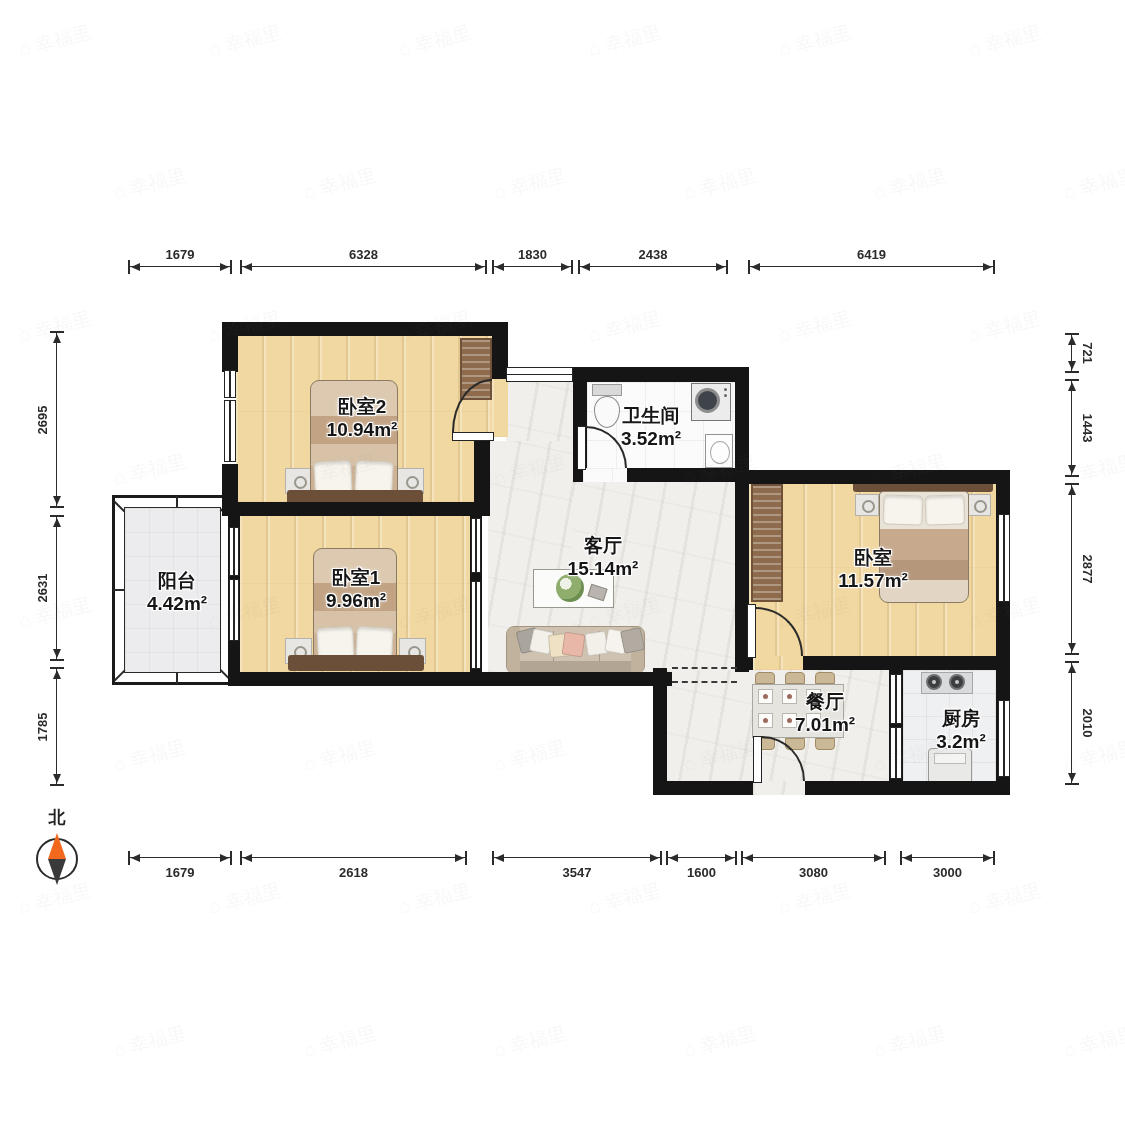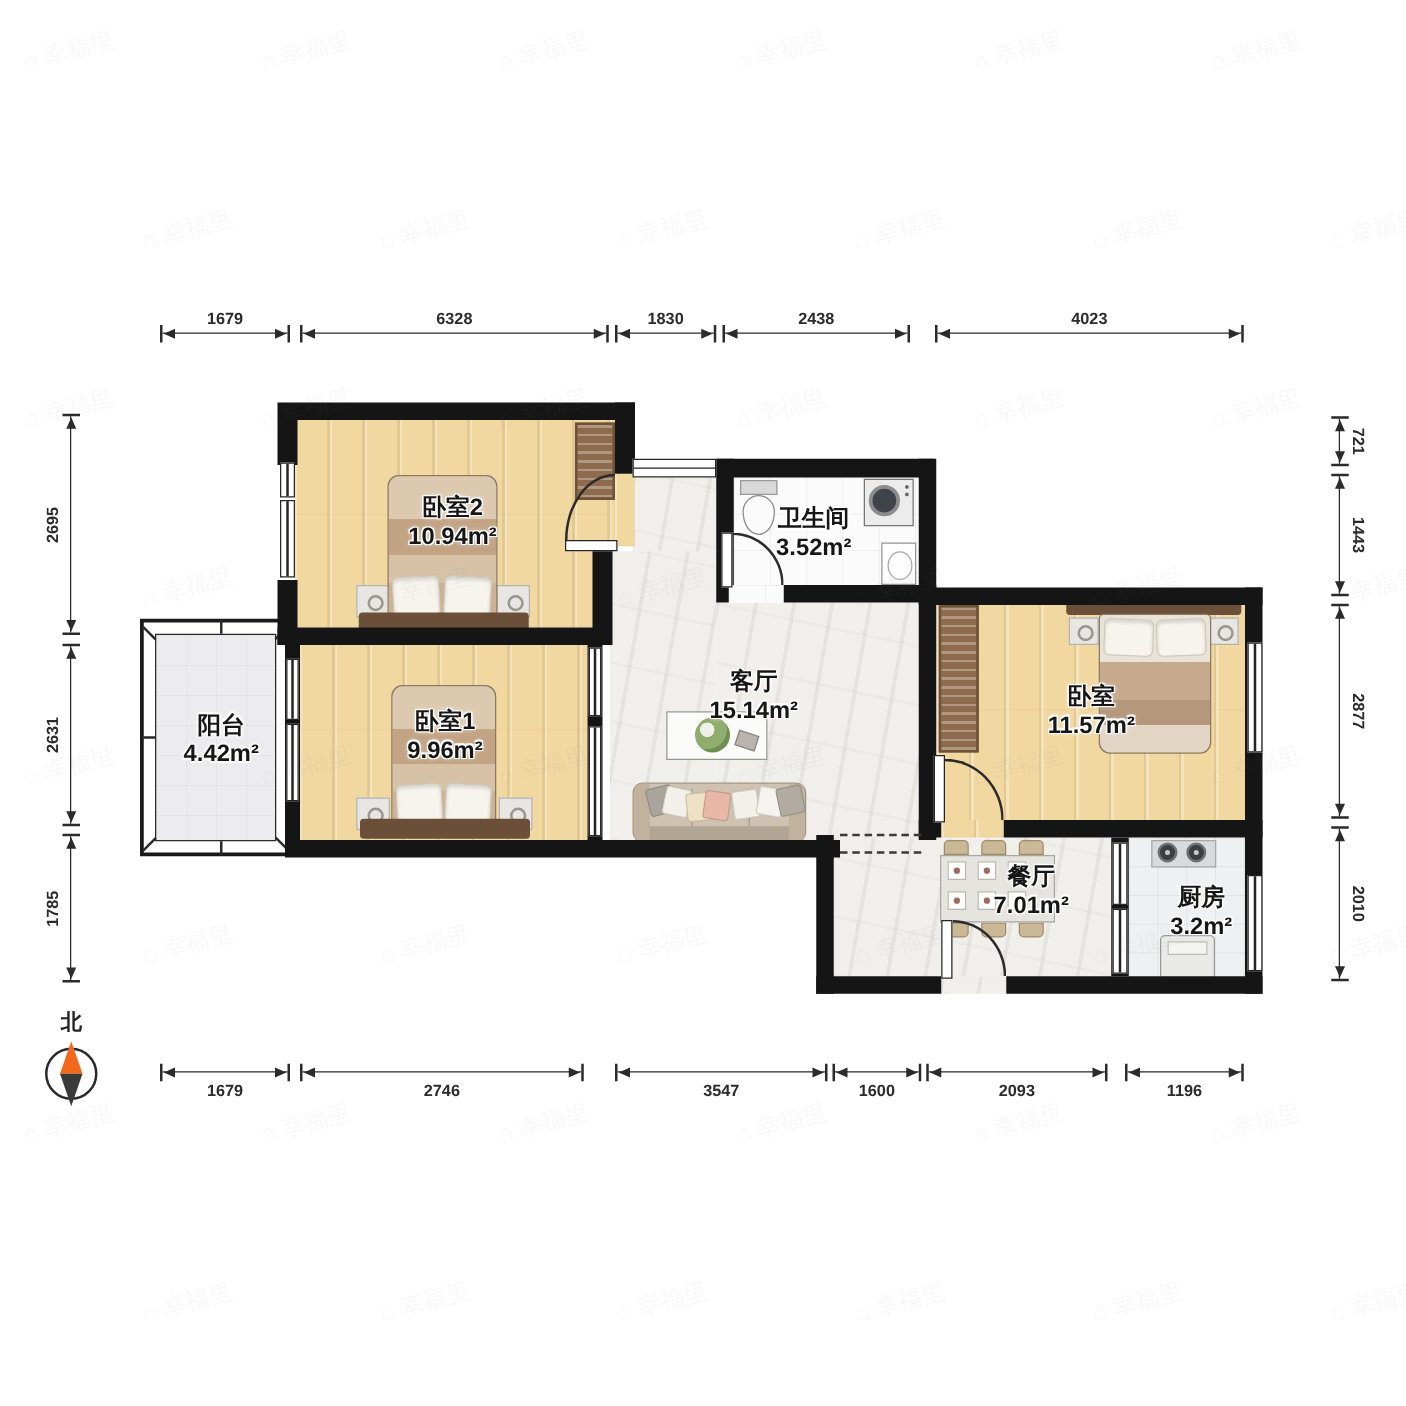--- a/index.html
+++ b/index.html
@@ -338,37 +338,37 @@
           <div class="a s"></div>
           <div class="a e"></div>
           <div class="l">2438</div>
         </div>
         <div class="dim dimh dim-top" style="left: 748px; width: 247px; top: 267px;">
           <div class="line"></div>
           <div class="t s"></div>
           <div class="t e"></div>
           <div class="a s"></div>
           <div class="a e"></div>
-          <div class="l">4023</div>
+          <div class="l">6419</div>
         </div>
         <div class="dim dimh dim-bottom" style="left: 128px; width: 104px; top: 858px;">
           <div class="line"></div>
           <div class="t s"></div>
           <div class="t e"></div>
           <div class="a s"></div>
           <div class="a e"></div>
           <div class="l">1679</div>
         </div>
         <div class="dim dimh dim-bottom" style="left: 240px; width: 227px; top: 858px;">
           <div class="line"></div>
           <div class="t s"></div>
           <div class="t e"></div>
           <div class="a s"></div>
           <div class="a e"></div>
-          <div class="l">2746</div>
+          <div class="l">2618</div>
         </div>
         <div class="dim dimh dim-bottom" style="left: 492px; width: 170px; top: 858px;">
           <div class="line"></div>
           <div class="t s"></div>
           <div class="t e"></div>
           <div class="a s"></div>
           <div class="a e"></div>
           <div class="l">3547</div>
         </div>
         <div class="dim dimh dim-bottom" style="left: 666px; width: 71px; top: 858px;">
@@ -378,29 +378,29 @@
           <div class="a s"></div>
           <div class="a e"></div>
           <div class="l">1600</div>
         </div>
         <div class="dim dimh dim-bottom" style="left: 741px; width: 145px; top: 858px;">
           <div class="line"></div>
           <div class="t s"></div>
           <div class="t e"></div>
           <div class="a s"></div>
           <div class="a e"></div>
-          <div class="l">2093</div>
+          <div class="l">3080</div>
         </div>
         <div class="dim dimh dim-bottom" style="left: 900px; width: 95px; top: 858px;">
           <div class="line"></div>
           <div class="t s"></div>
           <div class="t e"></div>
           <div class="a s"></div>
           <div class="a e"></div>
-          <div class="l">1196</div>
+          <div class="l">3000</div>
         </div>
         <div class="dim dimv dim-left" style="top: 331px; height: 177px; left: 57px;">
           <div class="line"></div>
           <div class="t s"></div>
           <div class="t e"></div>
           <div class="a s"></div>
           <div class="a e"></div>
           <div class="l">2695</div>
         </div>
         <div class="dim dimv dim-left" style="top: 515px; height: 146px; left: 57px;">

